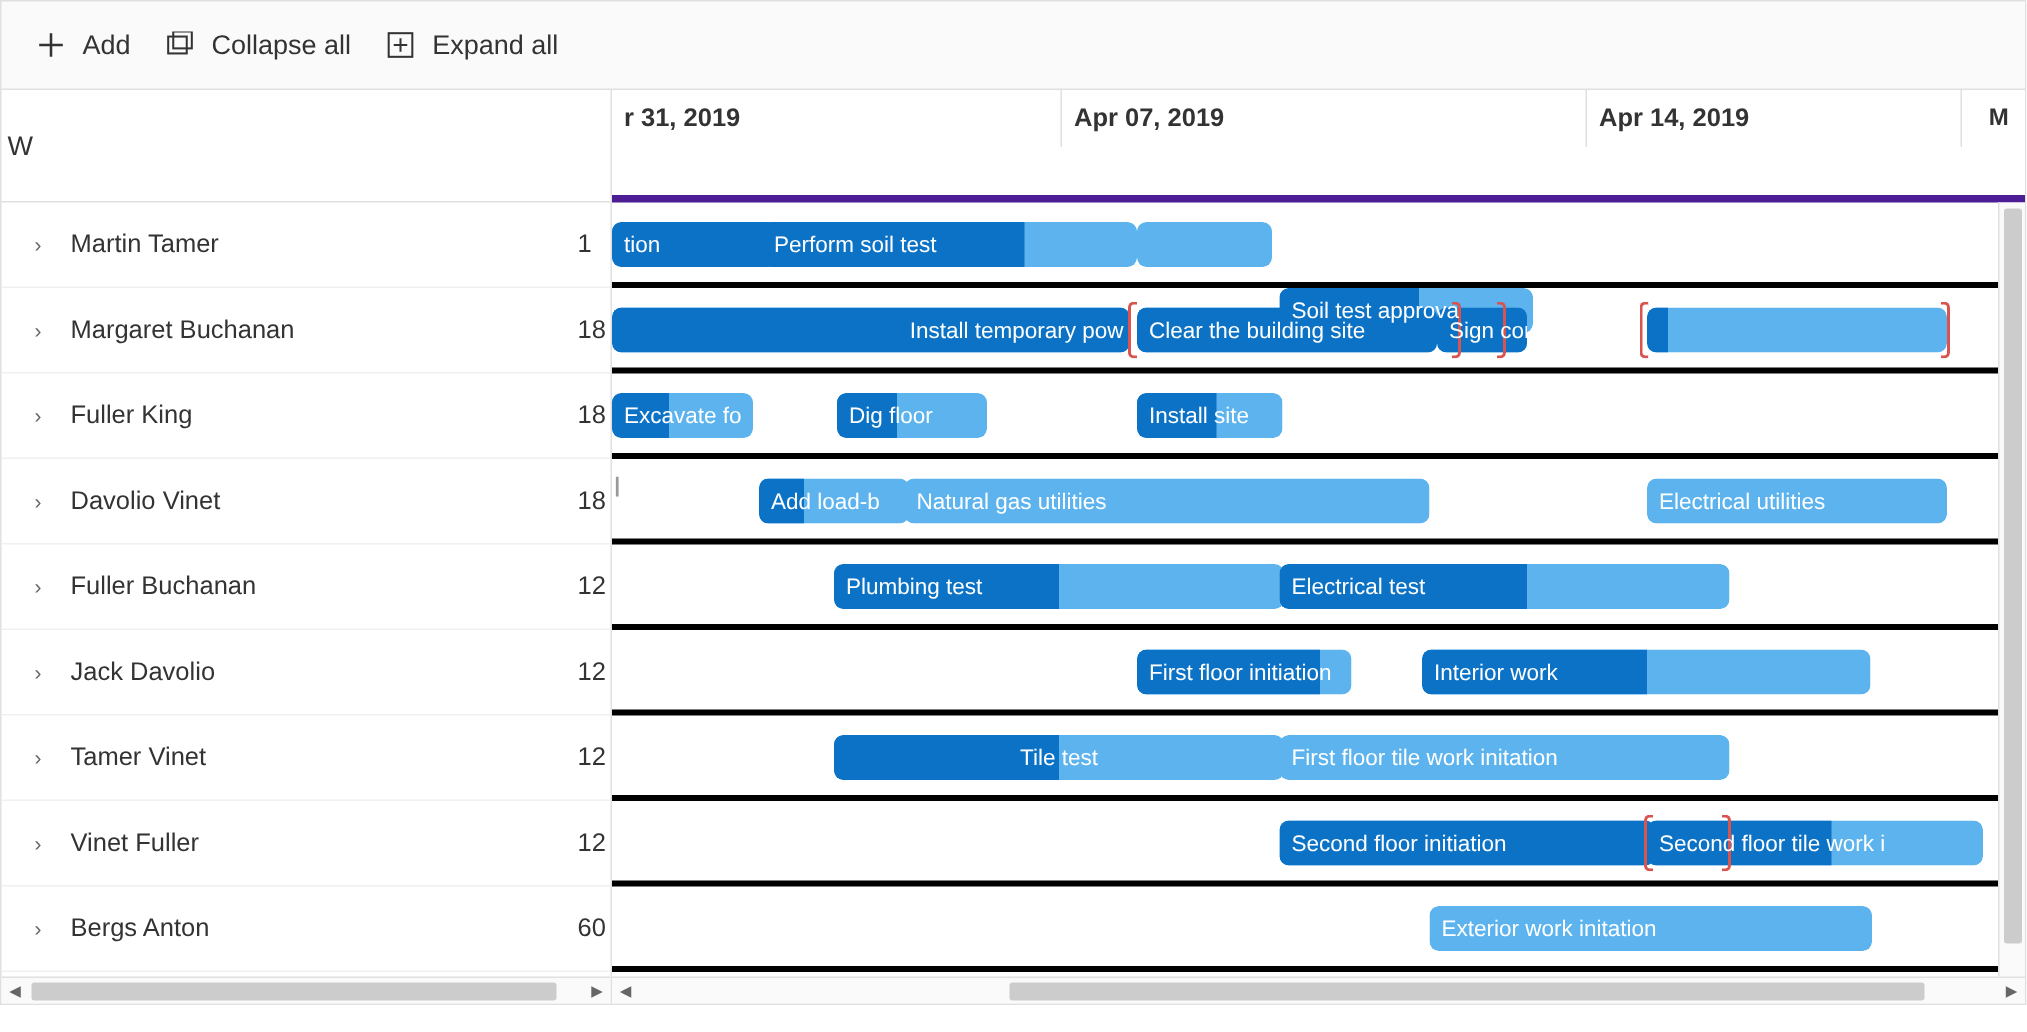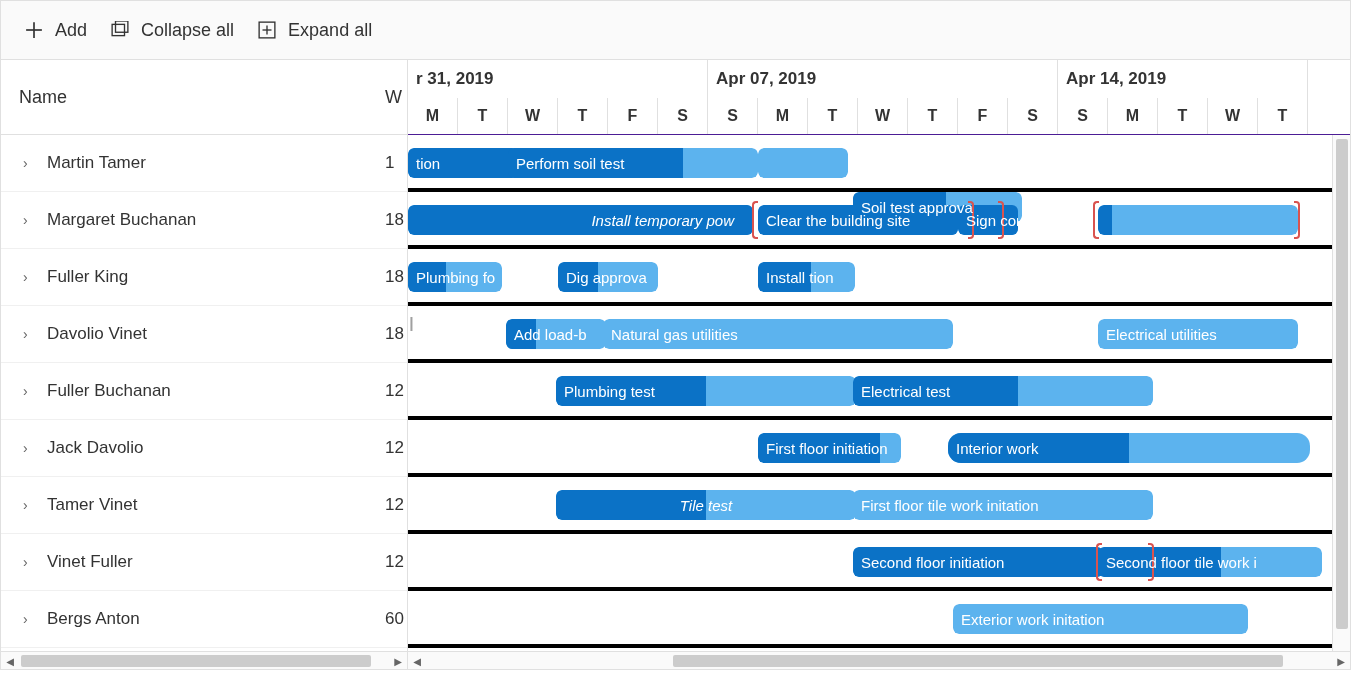--- a/index.html
+++ b/index.html
@@ -67,23 +67,23 @@
 .expand-icon { font-size: 14px; color: #666; width: 12px; display:inline-block;}
 .right-panel {
   flex: 1;
   display: flex;
   flex-direction: column;
   overflow: hidden;
   position: relative;
 }
 .timeline-header {
   height: 75px;
-  border-bottom: 1px solid #4c1d95;
-  display: flex;
-  flex-direction: column;
+  border-bottom: 5px solid #4c1d95;
+  display: flex;
+  flex-direction: row;
   overflow: hidden;
 }
 .week-row {
   height: 38px;
   display: flex;
   font-weight: 600;
   font-size: 17px;
 }
 .week-cell {
   border-right: 1px solid #e0e0e0;
@@ -236,21 +236,20 @@
         <line x1="8" y1="4" x2="8" y2="12"></line>
         <line x1="4" y1="8" x2="12" y2="8"></line>
       </svg>
     <span>Expand all</span>
   </button>
 </div>
 
 <div class="content">
   <div class="left-panel">
     <div class="left-header">
-      <div class="col-name">Name</div>
       <div class="col-w">W</div>
     </div>
     <div class="left-rows" id="left-rows">
         <div class="grid-row">
           <div class="row-name">
             <span class="expand-icon">›</span>
             <span>Martin Tamer</span>
           </div>
           <div class="row-val">1</div>
         </div>
@@ -365,21 +364,21 @@
           <div class="task-bar" style="left: 445px; width: 169px; margin-top: 44px;">
             <div class="bg-fill"></div>
             <div class="progress-fill" style="width: 55%;"></div>
             <span class="label">Soil test approva</span>
           </div>
         </div>
         <div class="gantt-row">
           <div class="task-bar" style="left: 0px; width: 345px;">
             <div class="bg-fill"></div>
             <div class="progress-fill" style="width: 100%;"></div>
-            <span class="label" style="position: absolute; right: 19px; font-style: italic;">Install temporary pow</span>
+            <span class="label" style="position: absolute; right: 4px;">Install temporary pow</span>
           </div>
           <div class="task-bar" style="left: 350px; width: 200px;">
             <div class="bg-fill"></div>
             <div class="progress-fill" style="width: 100%;"></div>
             <span class="label">Clear the building site</span>
           </div>
           <div class="task-bar" style="left: 550px; width: 60px;">
             <div class="bg-fill"></div>
             <div class="progress-fill" style="width: 100%;"></div>
             <span class="label">Sign contract</span>
@@ -392,31 +391,31 @@
           <div class="bracket " style="left: 344px;"></div>
           <div class="bracket right" style="left: 560px;"></div>
           <div class="bracket right" style="left: 590px;"></div>
           <div class="bracket " style="left: 685px;"></div>
           <div class="bracket right" style="left: 886px;"></div>
         </div>
         <div class="gantt-row">
           <div class="task-bar" style="left: 0px; width: 94px;">
             <div class="bg-fill"></div>
             <div class="progress-fill" style="width: 40%;"></div>
-            <span class="label">Plumbing fo</span>
+            <span class="label">Excavate fo</span>
           </div>
           <div class="task-bar" style="left: 150px; width: 100px;">
             <div class="bg-fill"></div>
             <div class="progress-fill" style="width: 40%;"></div>
-            <span class="label">Dig approva</span>
+            <span class="label">Dig floor</span>
           </div>
           <div class="task-bar" style="left: 350px; width: 97px;">
             <div class="bg-fill"></div>
             <div class="progress-fill" style="width: 55%;"></div>
-            <span class="label">Install tion</span>
+            <span class="label">Install site</span>
           </div>
         </div>
         <div class="gantt-row">
           <div class="task-bar" style="left: 98px; width: 100px;">
             <div class="bg-fill"></div>
             <div class="progress-fill" style="width: 30%;"></div>
             <span class="label">Add load-b</span>
           </div>
           <div class="task-bar" style="left: 690px; width: 200px;">
             <div class="bg-fill"></div>
@@ -438,28 +437,28 @@
             <div class="progress-fill" style="width: 55%;"></div>
             <span class="label">Electrical test</span>
           </div>
         </div>
         <div class="gantt-row">
           <div class="task-bar" style="left: 350px; width: 143px;">
             <div class="bg-fill"></div>
             <div class="progress-fill" style="width: 85%;"></div>
             <span class="label">First floor initiation</span>
           </div>
-          <div class="task-bar" style="left: 540px; width: 362px; border-radius: 13px;">
+          <div class="task-bar" style="left: 540px; width: 299px;">
             <div class="bg-fill"></div>
             <div class="progress-fill" style="width: 50%;"></div>
             <span class="label">Interior work</span>
           </div>
         </div>
         <div class="gantt-row">
-          <div class="task-bar" style="left: 148px; width: 300px; font-style: italic;">
+          <div class="task-bar" style="left: 148px; width: 300px;">
             <div class="bg-fill"></div>
             <div class="progress-fill" style="width: 50%;"></div>
             <span class="label" style="position: absolute; left: 50%; transform: translateX(-50%);">Tile test</span>
           </div>
           <div class="task-bar" style="left: 445px; width: 300px;">
             <div class="bg-fill"></div>
             <span class="label">First floor tile work initation</span>
           </div>
         </div>
         <div class="gantt-row">

